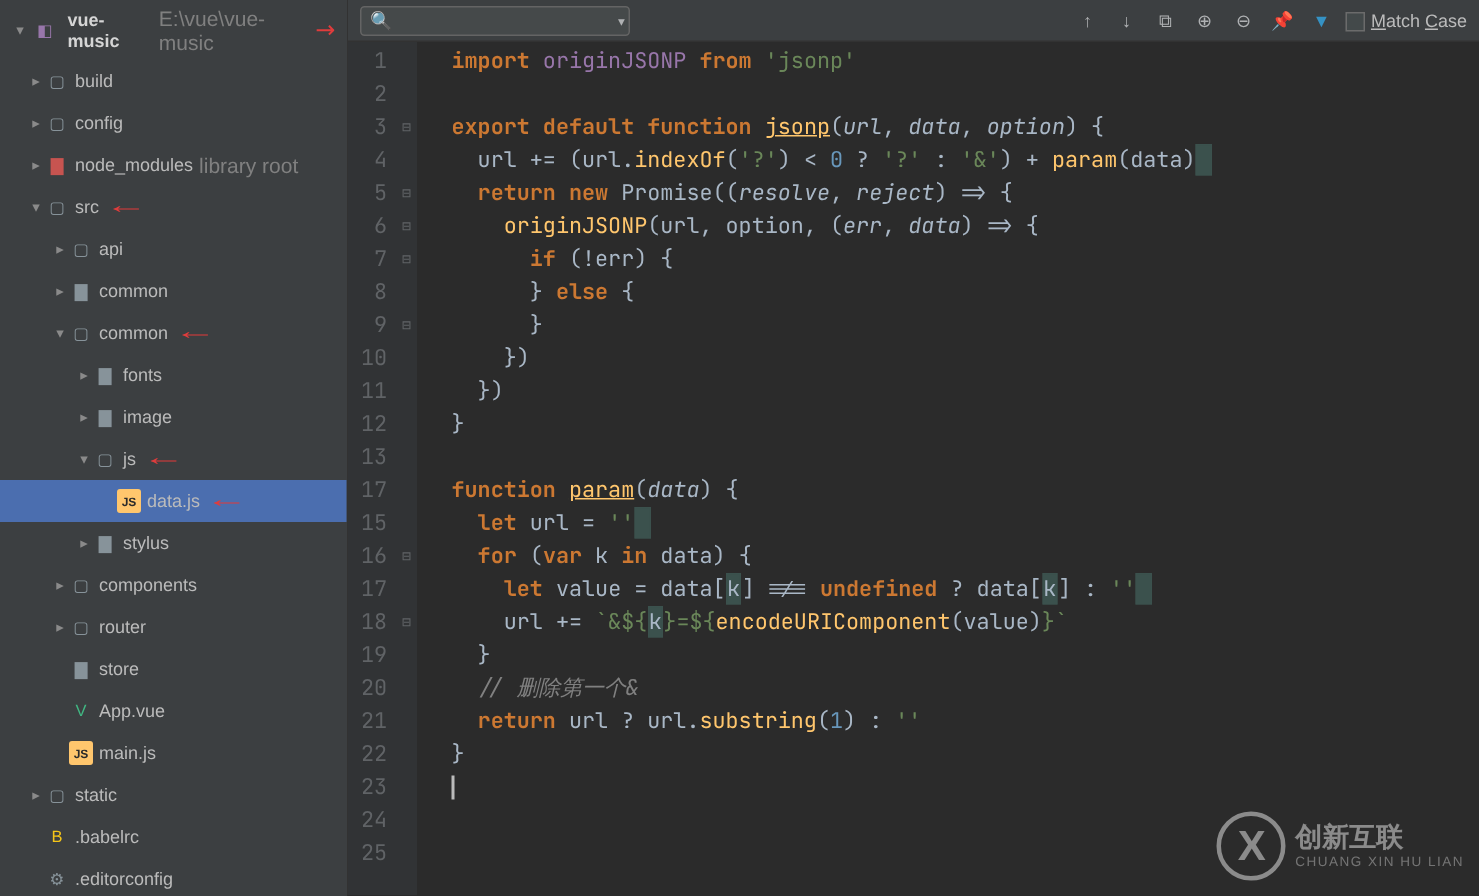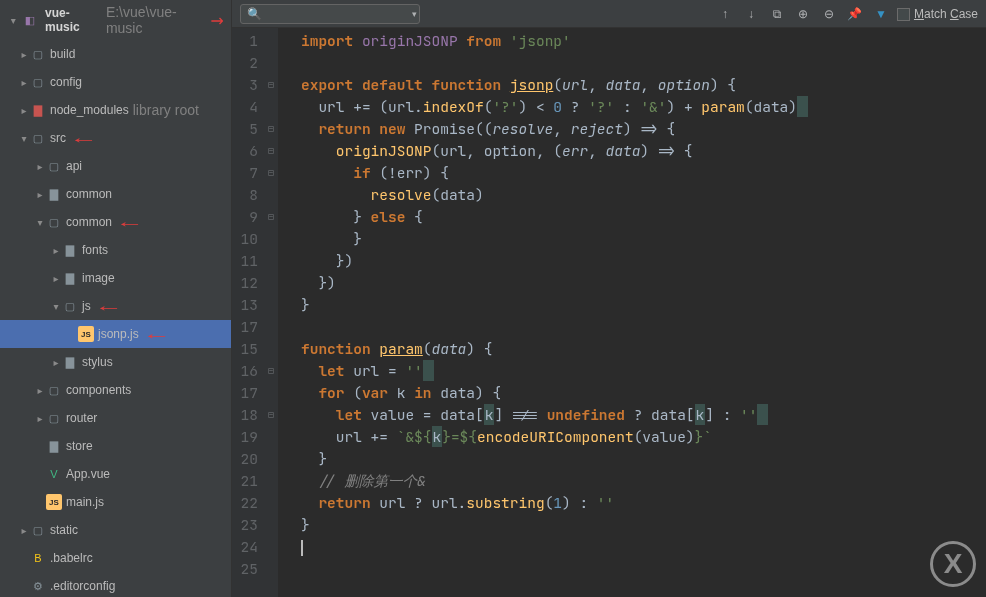--- a/index.html
+++ b/index.html
@@ -226,21 +226,21 @@
         </div>
         <div class="tree-item" style="padding-left: 50px;">
           <span class="chevron open"></span>
           <span class="icon icon-folder">▢</span>
           <span class="tree-label">js</span>
           <span class="arrow-annotation" style="transform: scaleX(1.8); margin-left: 10px;">←</span>
         </div>
         <div class="tree-item selected" style="padding-left: 66px;">
           <span class="chevron none"></span>
           <span class="icon icon-js">JS</span>
-          <span class="tree-label">jsonp.js</span>
+          <span class="tree-label">data.js</span>
           <span class="arrow-annotation" style="transform: scaleX(1.8); margin-left: 10px;">←</span>
         </div>
         <div class="tree-item" style="padding-left: 50px;">
           <span class="chevron closed"></span>
           <span class="icon icon-folder">▇</span>
           <span class="tree-label">stylus</span>
         </div>
         <div class="tree-item" style="padding-left: 34px;">
           <span class="chevron closed"></span>
           <span class="icon icon-folder">▢</span>
@@ -366,21 +366,20 @@
           <div class="fold-mark"></div>
         </div>
       <div class="code" id="code">
           <div class="code-line"><span class="kw">import</span> <span class="ident">originJSONP</span> <span class="kw">from</span> <span class="str">'jsonp'</span></div>
           <div class="code-line">&nbsp;</div>
           <div class="code-line"><span class="kw">export</span> <span class="kw">default</span> <span class="kw">function</span> <span class="def-name">jsonp</span>(<span class="param-def">url</span>, <span class="param-def">data</span>, <span class="param-def">option</span>) {</div>
           <div class="code-line">  url += (url.<span class="fn">indexOf</span>(<span class="str">'?'</span>) &lt; <span class="num">0</span> ? <span class="str">'?'</span> : <span class="str">'&amp;'</span>) + <span class="fn">param</span>(data)<span class="hl-box"> </span></div>
           <div class="code-line">  <span class="kw">return</span> <span class="kw">new</span> Promise((<span class="param-def">resolve</span>, <span class="param-def">reject</span>) =&gt; {</div>
           <div class="code-line">    <span class="fn">originJSONP</span>(url, option, (<span class="param-def">err</span>, <span class="param-def">data</span>) =&gt; {</div>
           <div class="code-line">      <span class="kw">if</span> (!err) {</div>
-          <div class="code-line">        <span class="fn">resolve</span>(data)</div>
           <div class="code-line">      } <span class="kw">else</span> {</div>
           <div class="code-line">      }</div>
           <div class="code-line">    })</div>
           <div class="code-line">  })</div>
           <div class="code-line">}</div>
           <div class="code-line">&nbsp;</div>
           <div class="code-line"><span class="kw">function</span> <span class="def-name">param</span>(<span class="param-def">data</span>) {</div>
           <div class="code-line">  <span class="kw">let</span> url = <span class="str">''</span><span class="hl-box"> </span></div>
           <div class="code-line">  <span class="kw">for</span> (<span class="kw">var</span> k <span class="kw">in</span> data) {</div>
           <div class="code-line">    <span class="kw">let</span> value = data[<span class="hl-box">k</span>] !== <span class="kw">undefined</span> ? data[<span class="hl-box">k</span>] : <span class="str">''</span><span class="hl-box"> </span></div>
@@ -390,13 +389,17 @@
           <div class="code-line">  <span class="kw">return</span> url ? url.<span class="fn">substring</span>(<span class="num">1</span>) : <span class="str">''</span></div>
           <div class="code-line">}</div>
           <div class="code-line"><span class="caret-line" style="display:inline-block;width:2px;height:16px;background:#bbbbbb;vertical-align:middle"></span></div>
         </div>
     </div>
   </div>
 </div>
 
 <div class="watermark">
   <div class="watermark-logo">X</div>
+  <div>
+    <div class="watermark-text">创新互联</div>
+    <div class="watermark-sub">CHUANG XIN HU LIAN</div>
+  </div>
 </div>
 
 </body></html>

